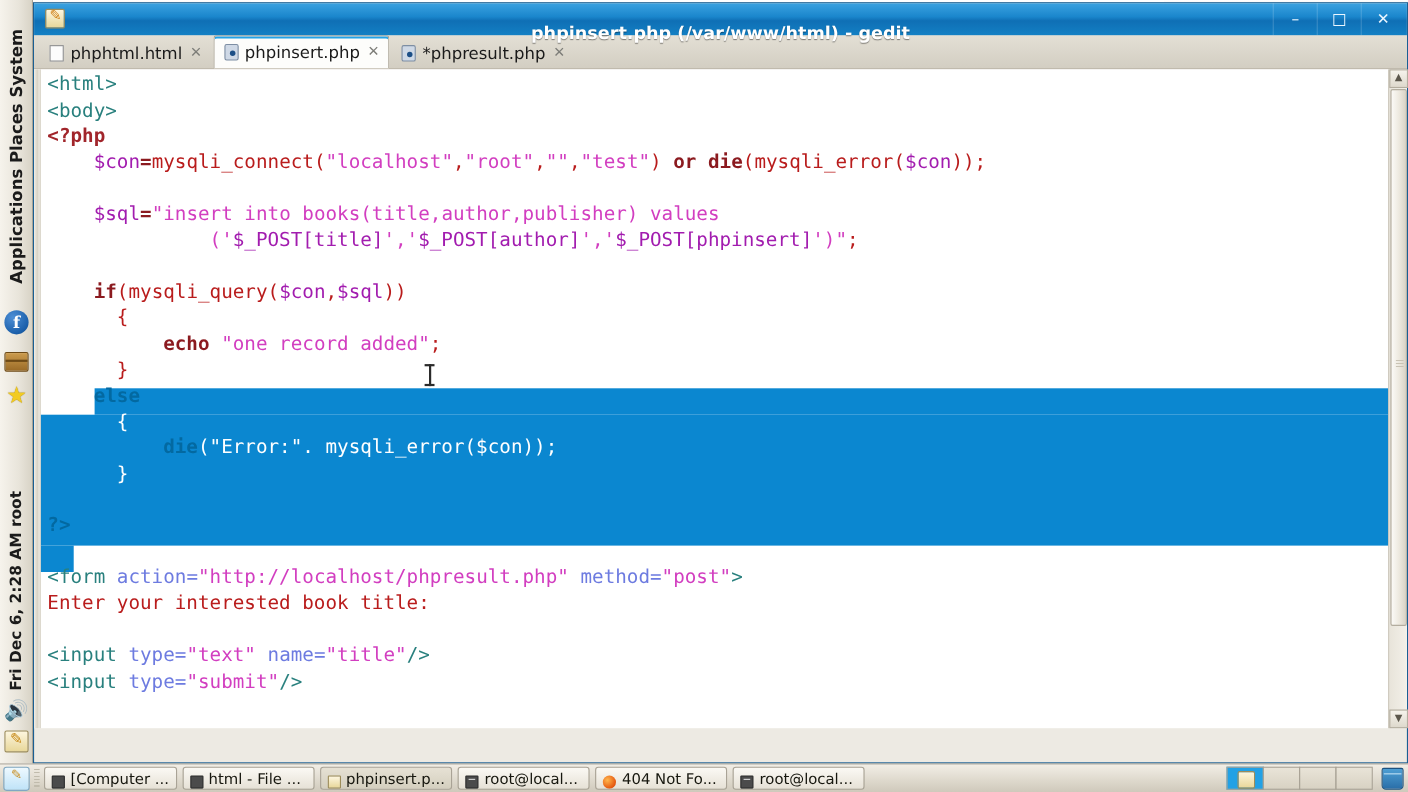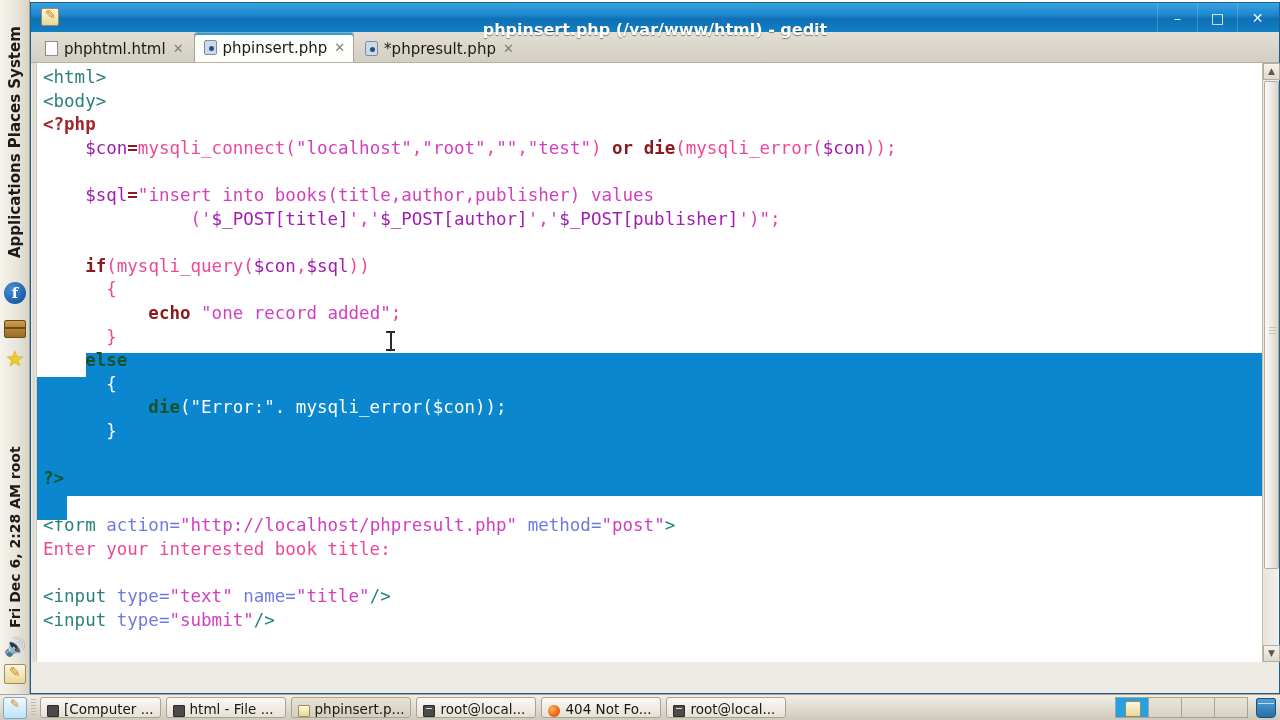--- a/index.html
+++ b/index.html
@@ -105,24 +105,24 @@
   .ln { position:relative; height:23.6px; white-space:pre; padding-left:6px; }
   .sel-band { position:absolute; background:#0b87d0; z-index:0; }
   .ln span, .ln i { position:relative; z-index:1; font-style:normal; }
 
   
   .tag   { color:#29807e; }
   .pi    { color:#a1252b; font-weight:bold; }
   .var   { color:#a21caf; }
   .str   { color:#d23ec0; }
   .kw    { color:#8b1a1f; font-weight:bold; }
-  .plain { color:#ec4899; }
+  .plain { color:#b91c1c; }
   .attr  { color:#6d7be0; }
   .selt  { color:#ffffff; }
-  .selb  { color:#14532d; font-weight:bold; }
+  .selb  { color:#0369a1; font-weight:bold; }
 
   
   .vscroll { position:absolute; right:0; top:0; width:17px; height:599px;
              background:linear-gradient(to right,#e8e4da,#f3f0e9);
              border-left:1px solid #c5bfb1; }
   .vs-arrow { position:absolute; left:0; width:17px; height:17px;
               background:linear-gradient(#f6f3ec,#ded9cd); border:1px solid #b3ad9f;
               font-size:9px; color:#5c574c; text-align:center; line-height:15px; }
   .vs-up { top:0; } .vs-down { bottom:0; }
   .vs-thumb { position:absolute; left:1px; top:18px; width:15px; height:488px;
@@ -230,21 +230,21 @@
         <div class="sel-band" style="left:49px;  top:290px; width:1176px; height:24px;"></div>
         <div class="sel-band" style="left:0px;   top:314px; width:1225px; height:119px;"></div>
         <div class="sel-band" style="left:0px;   top:433px; width:30px;   height:24px;"></div>
 
         <div class="ln"><i class="tag">&lt;html&gt;</i></div>
         <div class="ln"><i class="tag">&lt;body&gt;</i></div>
         <div class="ln"><i class="pi">&lt;?php</i></div>
         <div class="ln">    <i class="var">$con</i><i class="kw">=</i><i class="plain">mysqli_connect(</i><i class="str">"localhost"</i><i class="plain">,</i><i class="str">"root"</i><i class="plain">,</i><i class="str">""</i><i class="plain">,</i><i class="str">"test"</i><i class="plain">) </i><i class="kw">or die</i><i class="plain">(mysqli_error(</i><i class="var">$con</i><i class="plain">));</i></div>
         <div class="ln"> </div>
         <div class="ln">    <i class="var">$sql</i><i class="kw">=</i><i class="str">"insert into books(title,author,publisher) values</i></div>
-        <div class="ln">             <i class="str"> ('</i><i class="var">$_POST[title]</i><i class="str">','</i><i class="var">$_POST[author]</i><i class="str">','</i><i class="var">$_POST[publisher]</i><i class="str">')"</i><i class="plain">;</i></div>
+        <div class="ln">             <i class="str"> ('</i><i class="var">$_POST[title]</i><i class="str">','</i><i class="var">$_POST[author]</i><i class="str">','</i><i class="var">$_POST[phpinsert]</i><i class="str">')"</i><i class="plain">;</i></div>
         <div class="ln"> </div>
         <div class="ln">    <i class="kw">if</i><i class="plain">(mysqli_query(</i><i class="var">$con</i><i class="plain">,</i><i class="var">$sql</i><i class="plain">))</i></div>
         <div class="ln">      <i class="plain">{</i></div>
         <div class="ln">          <i class="kw">echo</i><i class="plain"> </i><i class="str">"one record added"</i><i class="plain">;</i></div>
         <div class="ln">      <i class="plain">}</i></div>
         <div class="ln">    <i class="selb">else</i></div>
         <div class="ln">      <i class="selt">{</i></div>
         <div class="ln">          <i class="selb">die</i><i class="selt">("Error:". mysqli_error($con));</i></div>
         <div class="ln">      <i class="selt">}</i></div>
         <div class="ln"> </div>

